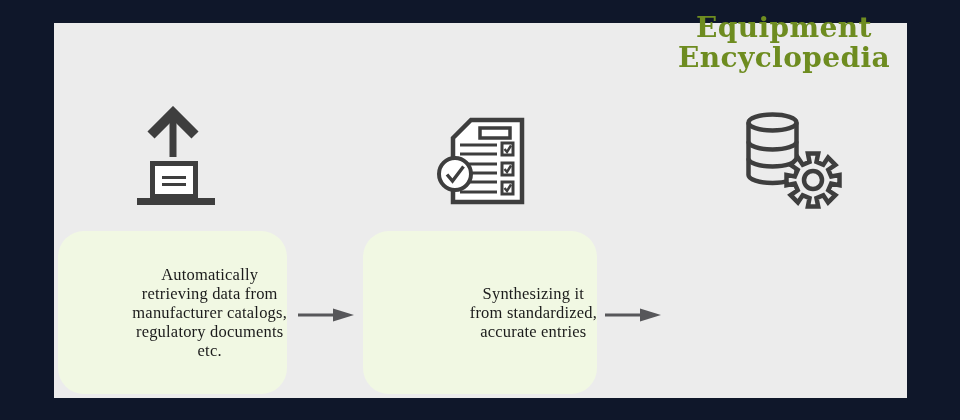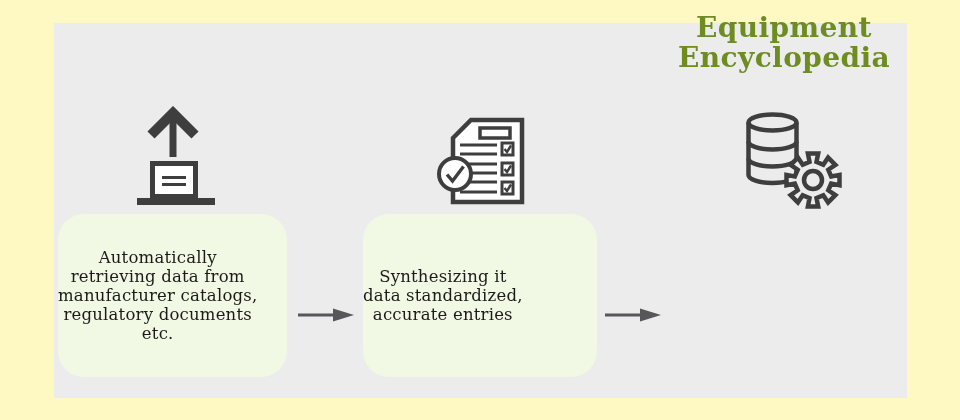--- a/index.html
+++ b/index.html
@@ -1,19 +1,19 @@
 <!DOCTYPE html>
 <html><head>
 <meta charset="utf-8">
 <style>
   html,body{margin:0;padding:0;}
   .stage{
     position:relative;
     width:960px;height:420px;
-    background:#fef9c3;
+    background:#0f172a;
     overflow:hidden;
     font-family:"DejaVu Serif","Liberation Serif",serif;
   }
   .panel{
     position:absolute;
     left:54px;top:23px;width:853px;height:375px;
     background:#ececec;
   }
   .slide-title{
     position:absolute;
@@ -24,24 +24,24 @@
     letter-spacing:0.4px;
     color:#6e8c20;
     white-space:pre-line;
   }
   .icon{position:absolute;}
   .icon-upload{left:131px;top:106px;}
   .icon-checklist{left:436px;top:112px;}
   .icon-database{left:735px;top:105px;}
   .card{
     position:absolute;
-    top:214px;height:163px;
+    top:231px;height:163px;
     background:#f1f8e3;
     border-radius:26px;
-    display:flex;align-items:center;justify-content:flex-start;
+    display:flex;align-items:center;justify-content:flex-end;font-family:Liberation Serif, serif;
   }
   .card-1{left:58px;width:229px;}
   .card-2{left:363px;width:234px;}
   .card-3{left:677px;width:226px;}
   .card-text{
     text-align:center;
     font-size:16.5px;line-height:19px;
     letter-spacing:0.2px;
     color:#1b1b1b;
     white-space:pre-line;
@@ -107,21 +107,21 @@
 
   <div class="card card-1">
     <div class="card-text">Automatically
 retrieving data from
 manufacturer catalogs,
 regulatory documents
 etc.</div>
   </div>
   <div class="card card-2">
     <div class="card-text">Synthesizing it
-data standardized,
+from standardized,
 accurate entries</div>
   </div>
 
   <svg class="flow-arrow flow-arrow-1" width="60" height="18" viewBox="0 0 60 18">
     <line x1="2" y1="9" x2="38" y2="9" stroke="#57575a" stroke-width="2.8"></line>
     <polygon points="37,2.5 58,9 37,15.5" fill="#57575a"></polygon>
   </svg>
   <svg class="flow-arrow flow-arrow-2" width="60" height="18" viewBox="0 0 60 18">
     <line x1="2" y1="9" x2="38" y2="9" stroke="#57575a" stroke-width="2.8"></line>
     <polygon points="37,2.5 58,9 37,15.5" fill="#57575a"></polygon>

